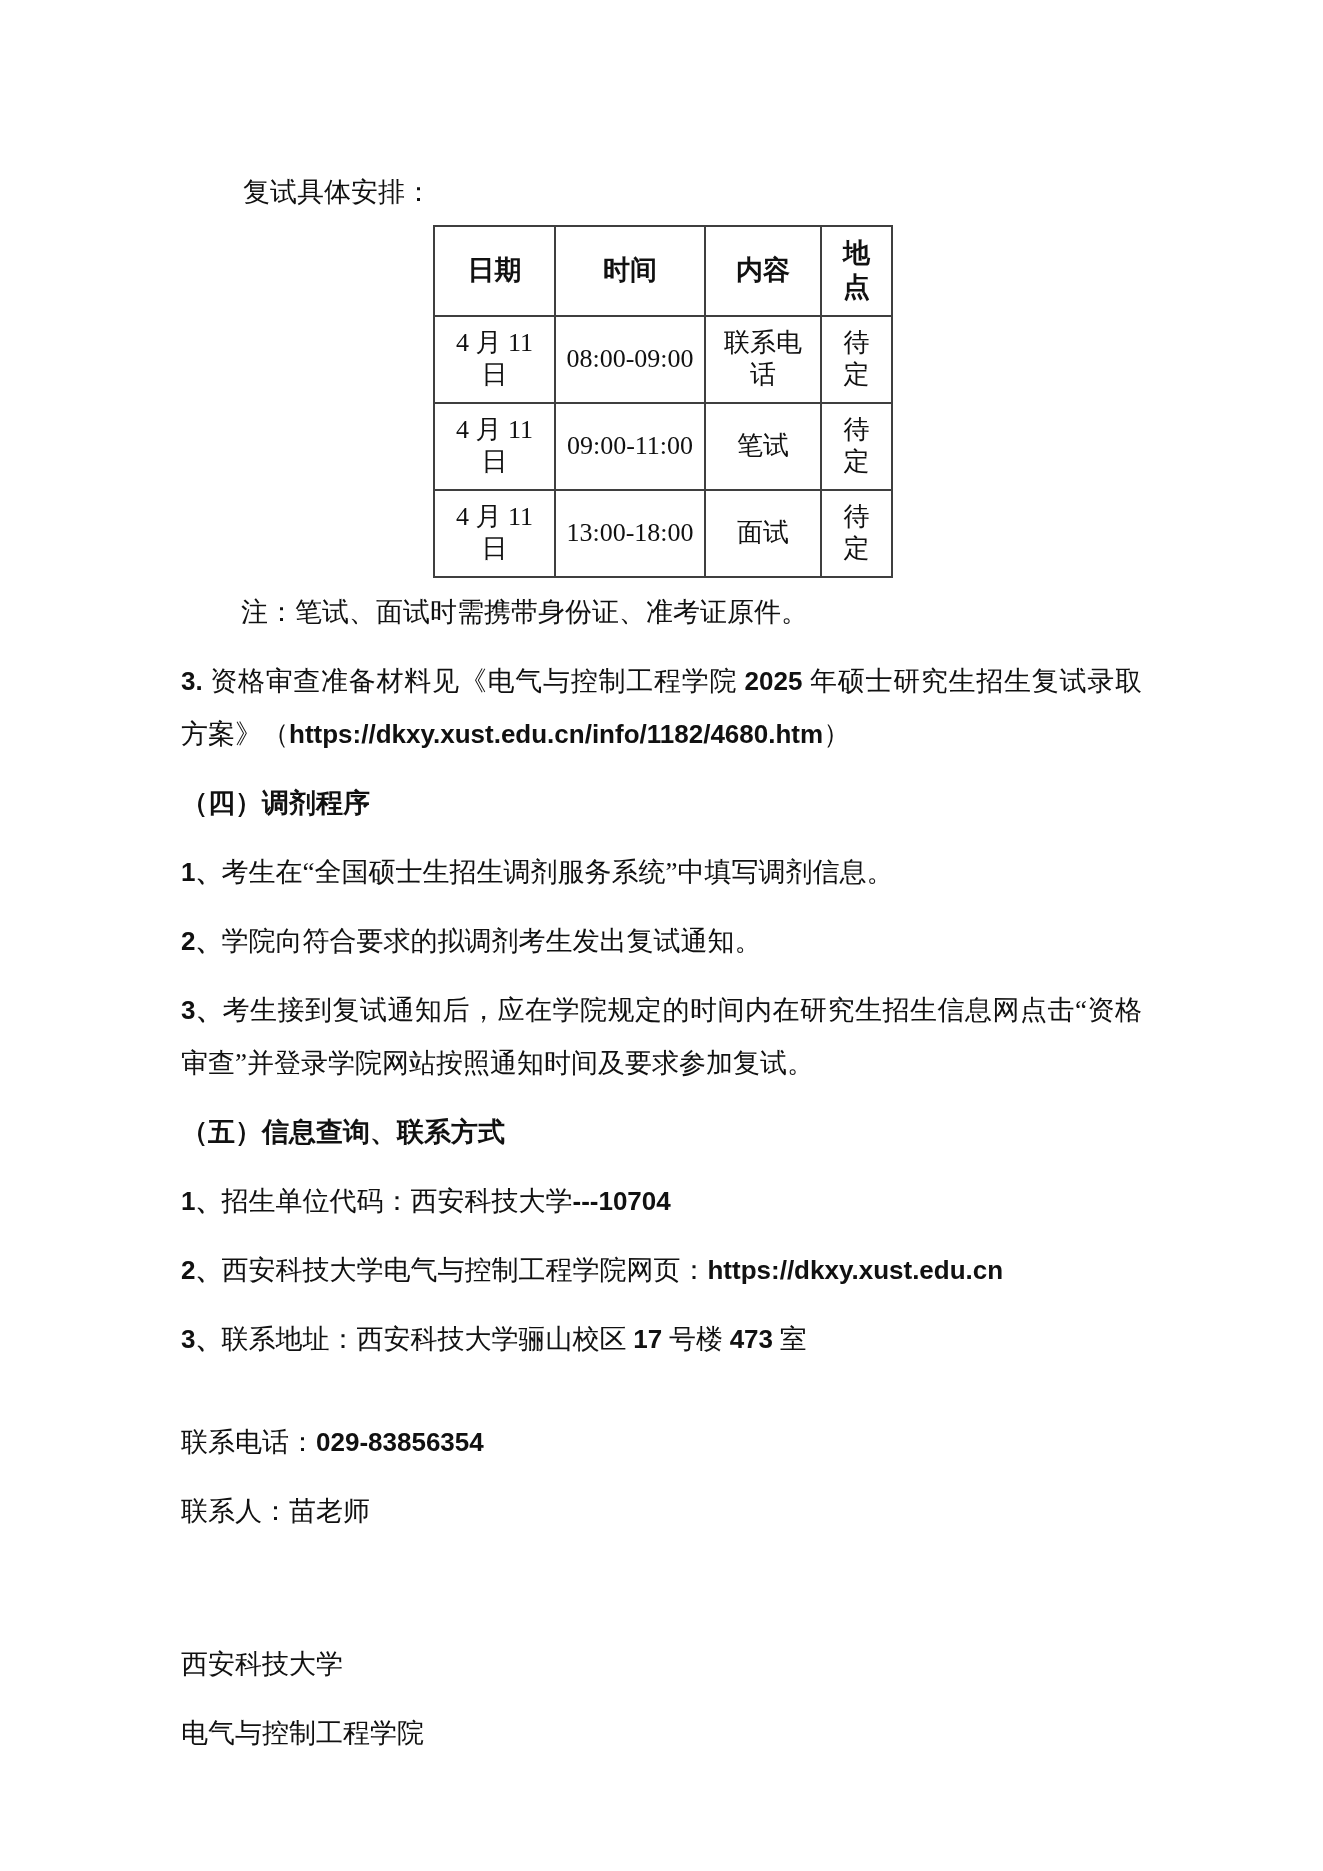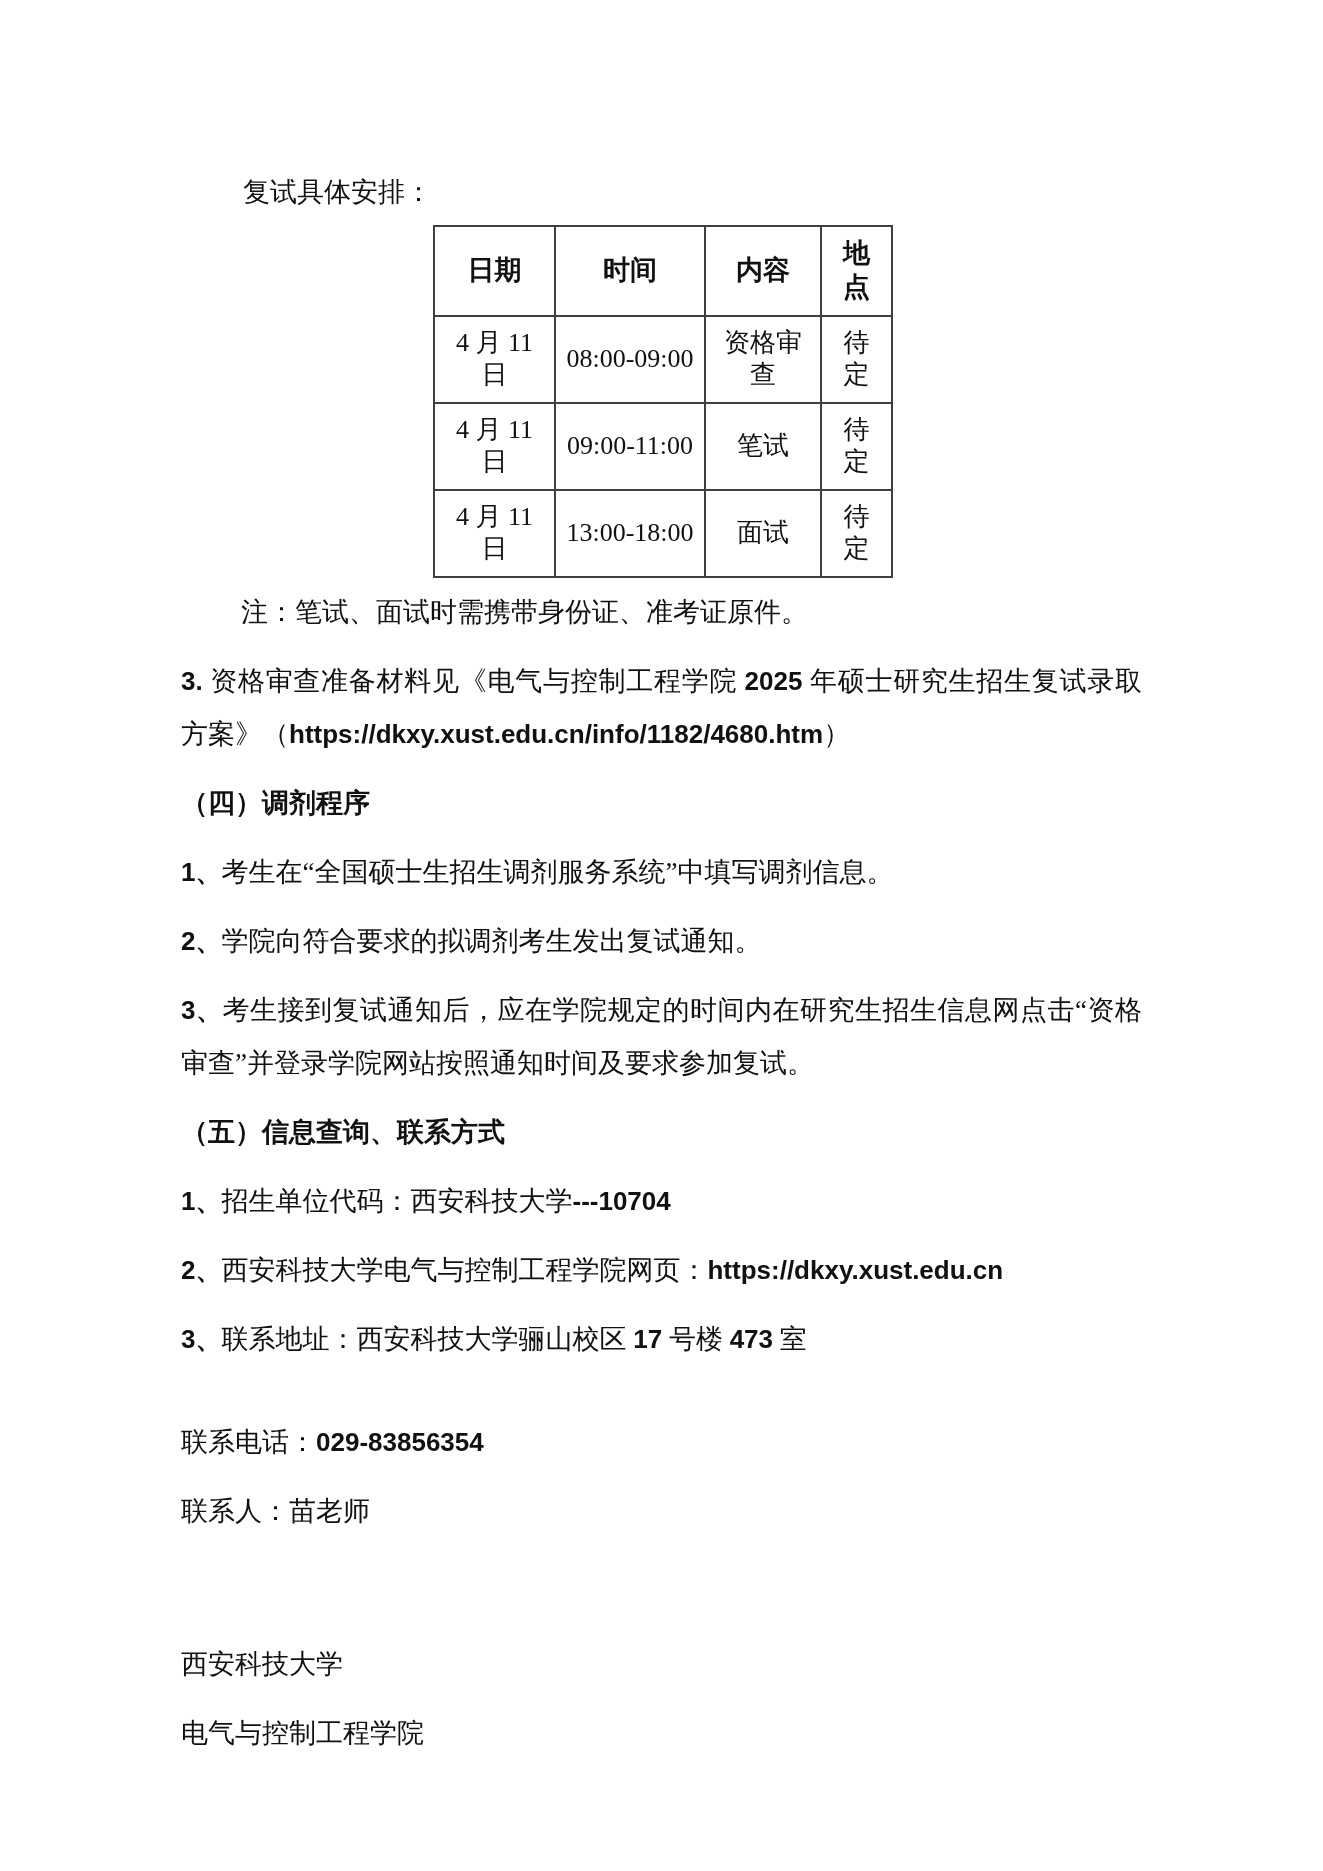--- a/index.html
+++ b/index.html
@@ -103,21 +103,21 @@
           <th>日期</th>
           <th>时间</th>
           <th>内容</th>
           <th>地点</th>
         </tr>
       </thead>
       <tbody>
         <tr>
           <td>4 月 11 日</td>
           <td>08:00-09:00</td>
-          <td>资格审查</td>
+          <td>联系电话</td>
           <td>待定</td>
         </tr>
         <tr>
           <td>4 月 11 日</td>
           <td>09:00-11:00</td>
           <td>笔试</td>
           <td>待定</td>
         </tr>
         <tr>
           <td>4 月 11 日</td>

